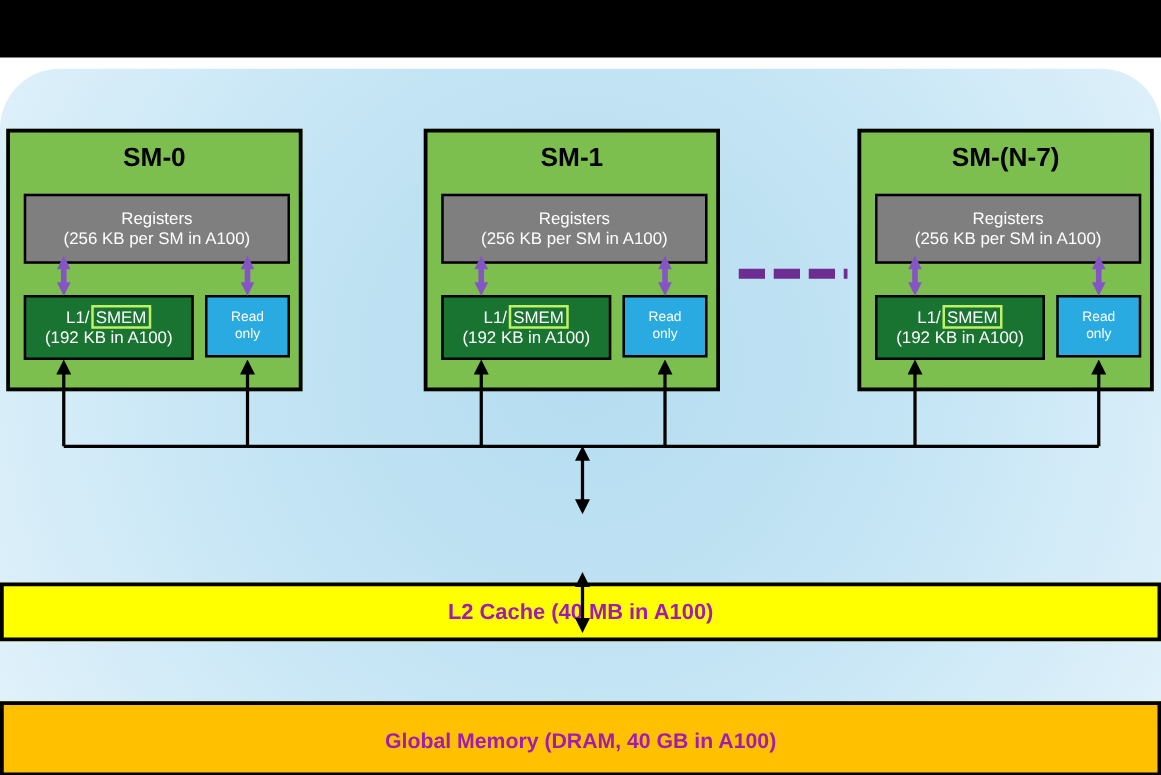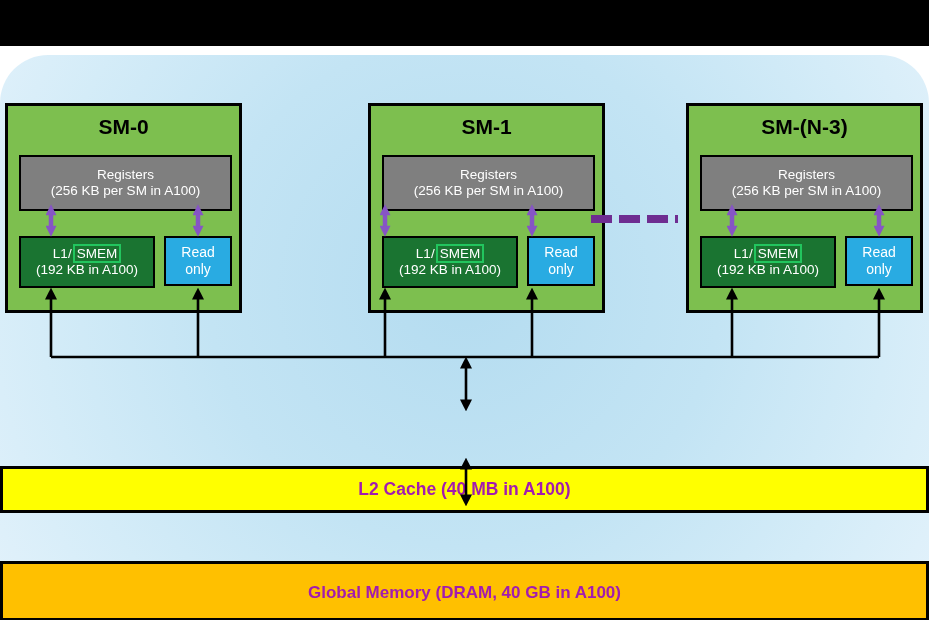--- a/index.html
+++ b/index.html
@@ -12,32 +12,32 @@
   #bottom-bar{top:618px;height:2px;}
   #canvas{
     position:absolute;left:0;top:55px;width:929px;height:562px;
     border-radius:48px;
     background:radial-gradient(circle at 50% 42%, #b4dcf0 0%, #c3e4f4 45%, #d4ecf8 75%, #e3f2fb 100%);
   }
   .sm-box{
     position:absolute;top:103px;width:237px;height:210px;
     background:#7dbf4f;border:3px solid #000;box-sizing:border-box;
   }
-  #sm-0{left:5px;} #sm-1{left:339px;margin-left:29px;} #sm-2{left:686px;}
+  #sm-0{left:5px;} #sm-1{left:339px;} #sm-2{left:686px;}
   .sm-title{
     position:absolute;left:0;top:9px;width:100%;text-align:center;
     font-size:21px;font-weight:bold;color:#000;
   }
   .inner-box{position:absolute;box-sizing:border-box;border:2px solid #000;color:#fff;
     display:flex;flex-direction:column;align-items:center;justify-content:center;
     text-align:center;line-height:1.22;}
   .reg-box{left:11px;top:49px;width:213px;height:56px;background:#7f7f7f;font-size:13.5px;}
   .l1-box{left:11px;top:130px;width:136px;height:52px;background:#1a7431;font-size:13.5px;}
-  .ro-box{left:156px;top:130px;width:68px;height:50px;background:#29abe2;font-size:14px;}
-  .smem-outline{border:2px solid #22c55e;padding:0 2px;margin-left:1px;text-align:center;}
+  .ro-box{left:156px;top:130px;width:68px;height:50px;background:#29abe2;font-size:11px;}
+  .smem-outline{border:2px solid #bef264;padding:0 2px;margin-left:1px;text-align:center;}
   .mem-bar{
     position:absolute;left:0;width:929px;box-sizing:border-box;border:3px solid #000;
     display:flex;align-items:center;justify-content:center;
     font-weight:bold;color:#a21caf;
   }
   #l2-bar{top:411px;height:47px;background:#ffff00;font-size:17.5px;}
   #global-bar{top:506px;height:64px;background:#ffc000;font-size:17px;}
   #overlay{position:absolute;left:0;top:0;width:929px;height:620px;pointer-events:none;}
 </style>
 </head>
@@ -75,21 +75,21 @@
         <div><span>L1/</span><span class="smem-outline">SMEM</span></div>
         <div>(192 KB in A100)</div>
       </div>
       <div class="inner-box ro-box">
         <div>Read</div>
         <div>only</div>
       </div>
     </div>
 
     <div id="sm-2" class="sm-box" style="top:48px">
-      <div class="sm-title">SM-(N-3)</div>
+      <div class="sm-title">SM-(N-7)</div>
       <div class="inner-box reg-box">
         <div>Registers</div>
         <div>(256 KB per SM in A100)</div>
       </div>
       <div class="inner-box l1-box">
         <div><span>L1/</span><span class="smem-outline">SMEM</span></div>
         <div>(192 KB in A100)</div>
       </div>
       <div class="inner-box ro-box">
         <div>Read</div>

